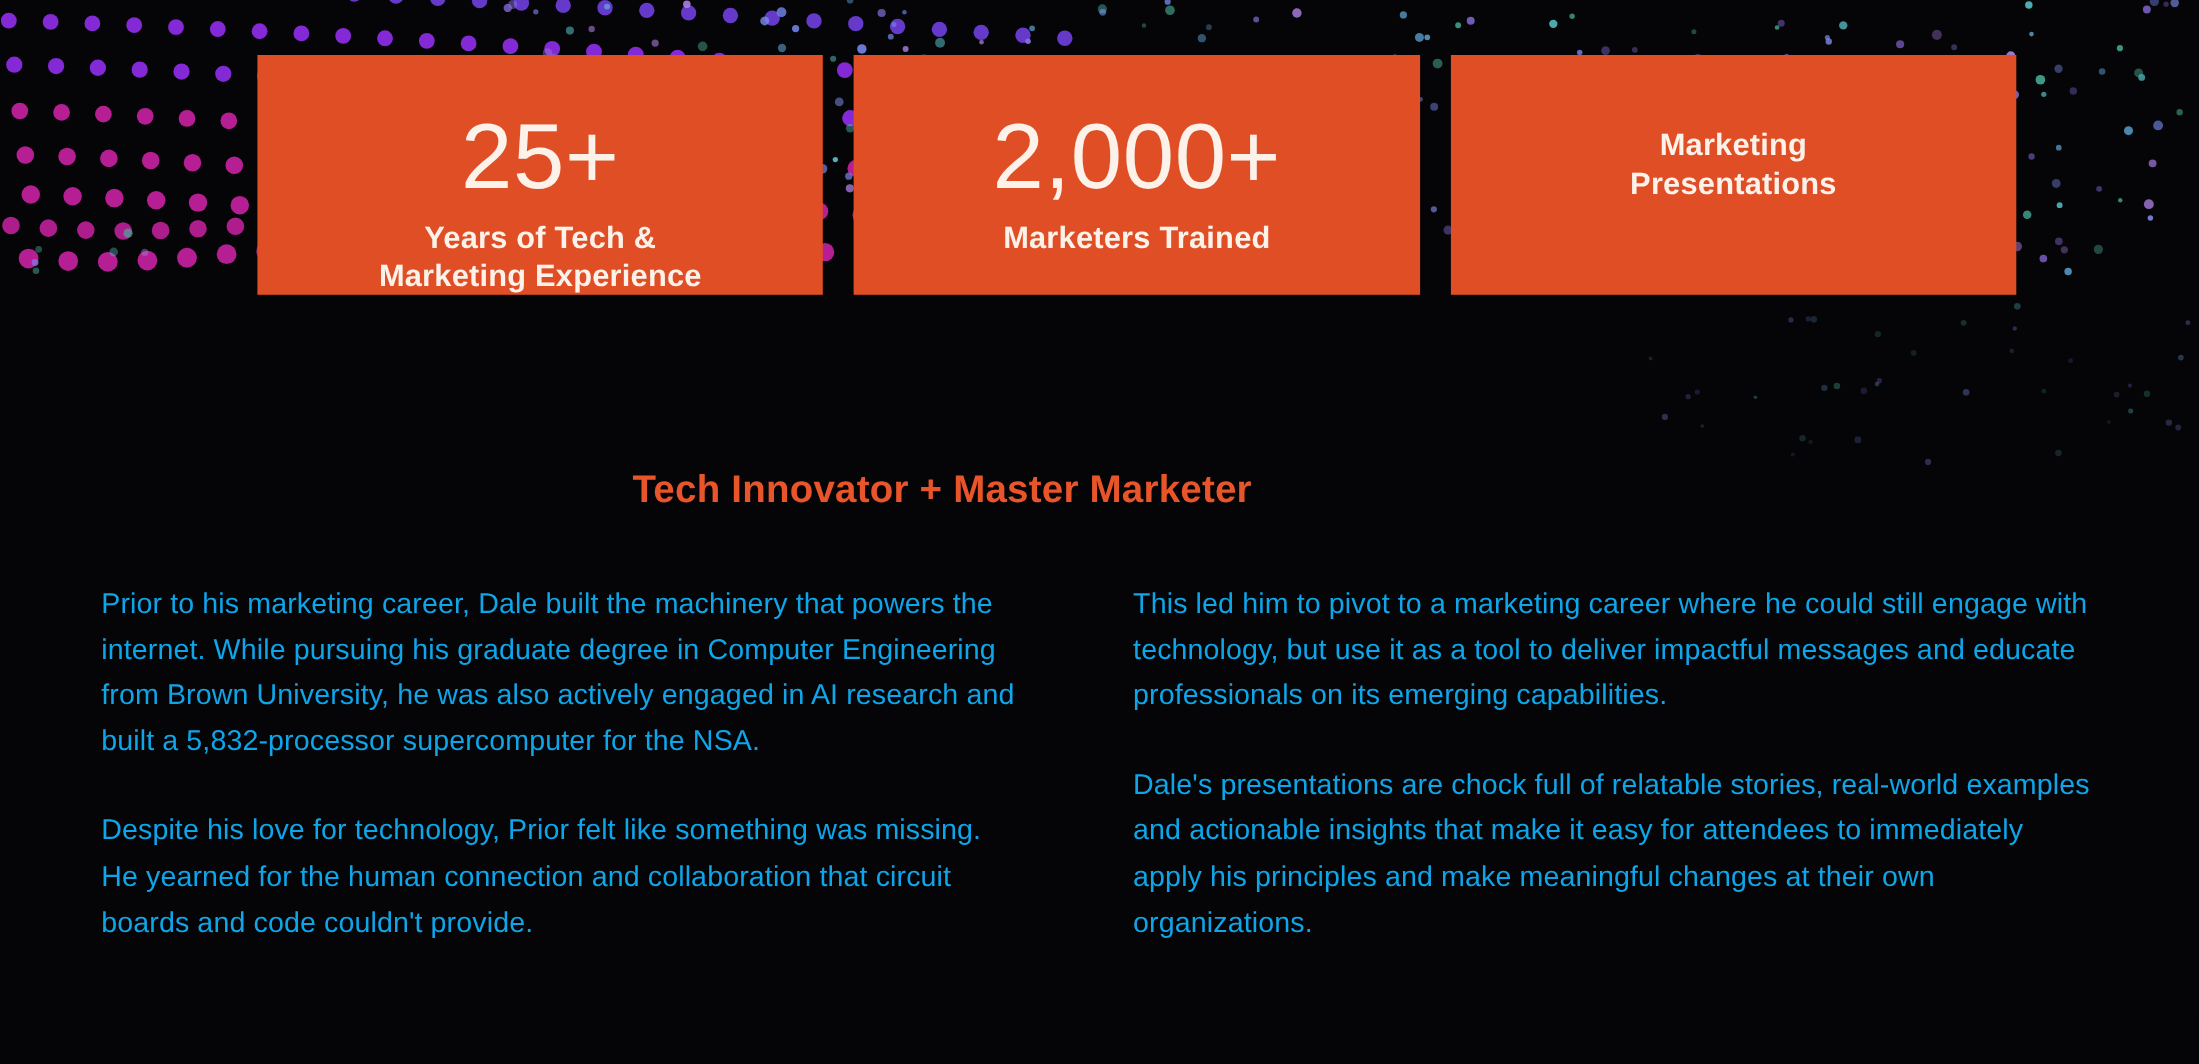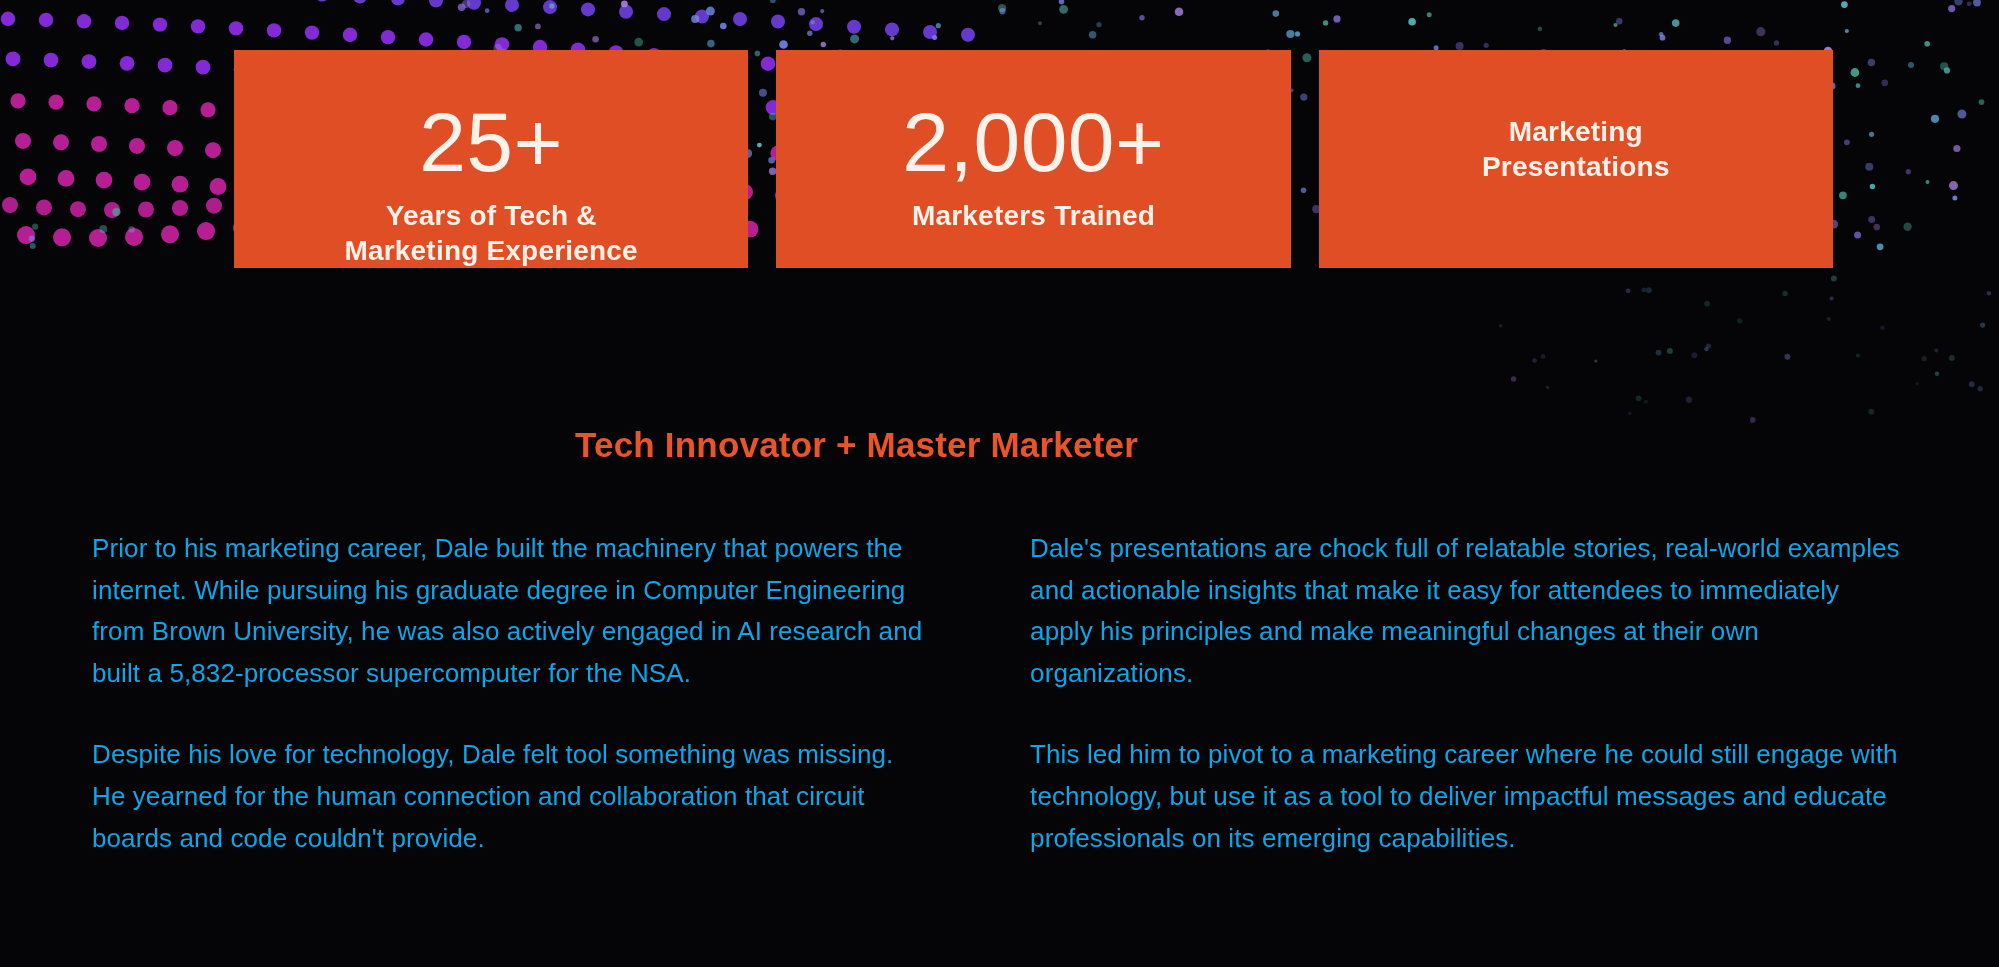--- a/index.html
+++ b/index.html
@@ -703,21 +703,21 @@
 Presentations</div>
     </div>
 
   </div>
 
   <div id="section-heading">Tech Innovator + Master Marketer</div>
 
   <div id="body-columns">
     <div class="body-col" id="col-left">
       <p>Prior to his marketing career, Dale built the machinery that powers the internet. While pursuing his graduate degree in Computer Engineering from Brown University, he was also actively engaged in AI research and built a 5,832-processor supercomputer for the NSA.</p>
-      <p>Despite his love for technology, Dale felt tool something was missing. He yearned for the human connection and collaboration that circuit boards and code couldn't provide.</p>
+      <p>Despite his love for technology, Prior felt like something was missing. He yearned for the human connection and collaboration that circuit boards and code couldn't provide.</p>
     </div>
     <div class="body-col" id="col-right">
+      <p>This led him to pivot to a marketing career where he could still engage with technology, but use it as a tool to deliver impactful messages and educate professionals on its emerging capabilities.</p>
       <p>Dale's presentations are chock full of relatable stories, real-world examples and actionable insights that make it easy for attendees to immediately apply his principles and make meaningful changes at their own organizations.</p>
-      <p>This led him to pivot to a marketing career where he could still engage with technology, but use it as a tool to deliver impactful messages and educate professionals on its emerging capabilities.</p>
     </div>
   </div>
 
 </div>
 
 </body></html>

